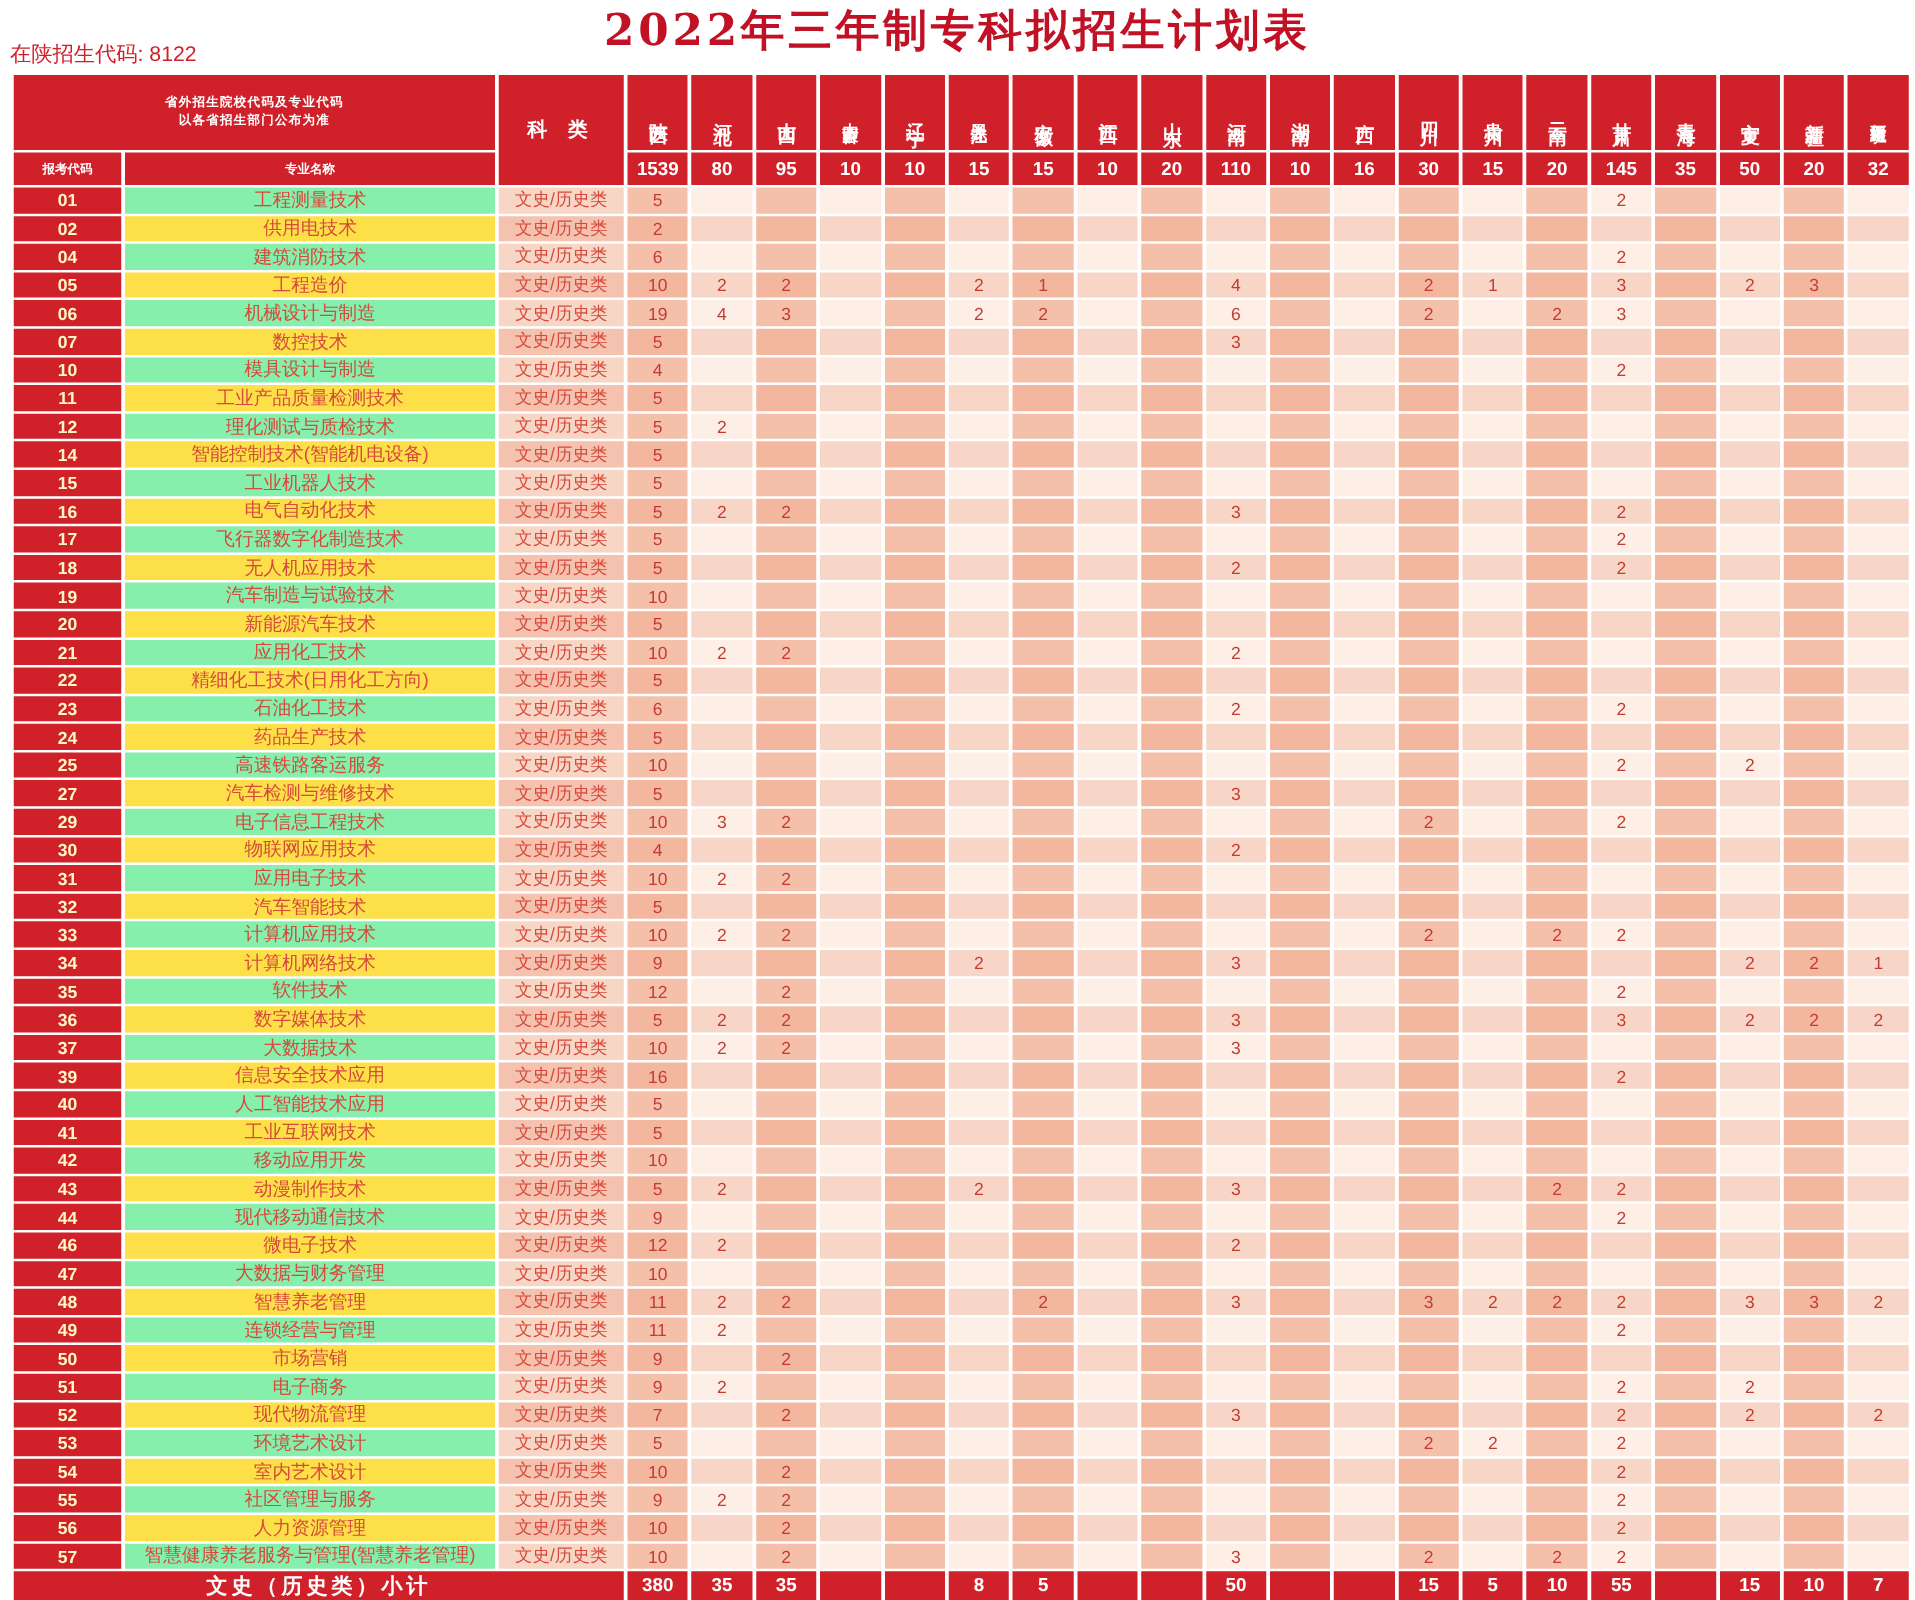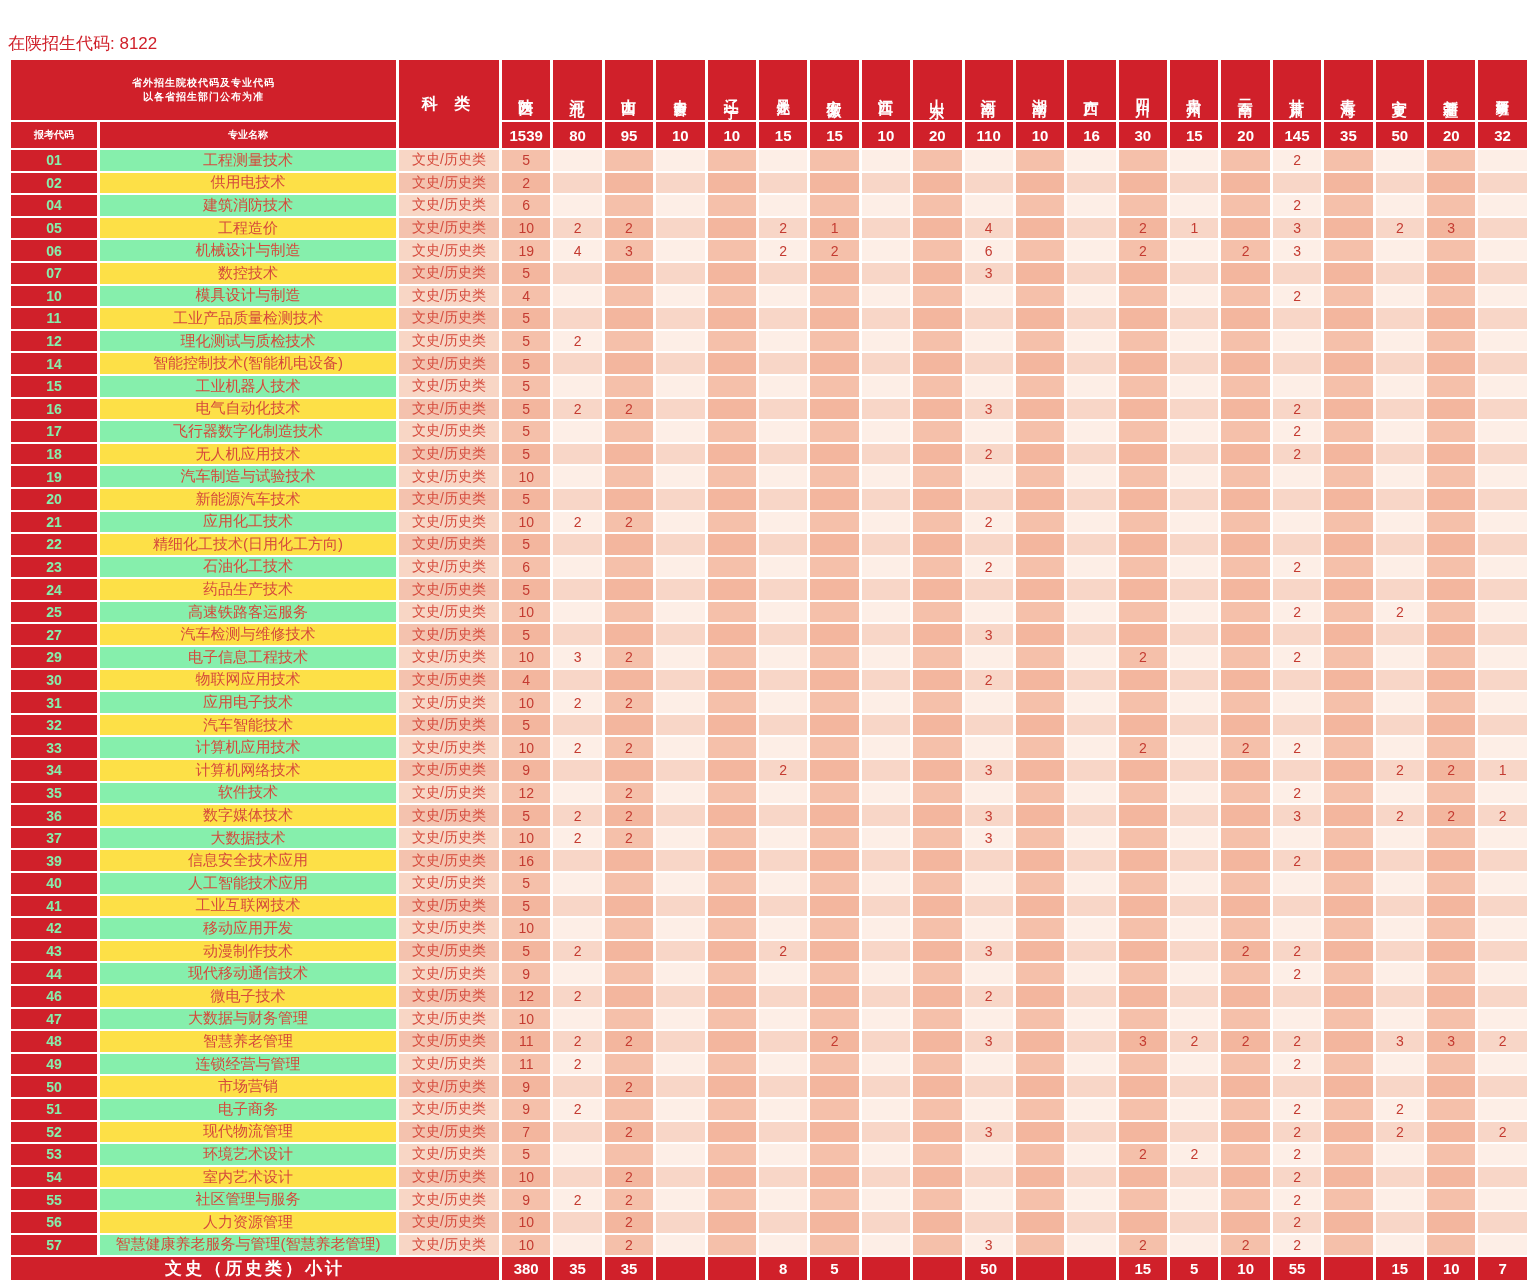--- a/index.html
+++ b/index.html
@@ -44,41 +44,42 @@
   th.note-cell{font-size:10px;line-height:1.45;letter-spacing:1px;}
   th.subject{font-size:16px;letter-spacing:6px;}
   .vtext{
     display:inline-block;
     writing-mode:vertical-rl;text-orientation:upright;
     line-height:1;font-size:15px;letter-spacing:4px;font-weight:bold;color:#fff;
   }
   .vtext.three{font-size:13px;letter-spacing:2px;}
   th.cap{font-size:15px;}
   td{height:20.6px;}
-  td.code{background:var(--red-main);color:#86efac;font-weight:bold;font-size:14px;}
+  td.code{background:var(--red-main);color:#fef9c3;font-weight:bold;font-size:14px;}
   td.major{font-size:15px;color:var(--major-red);text-align:left;padding-left:14px;}
   td.type{font-size:14px;color:var(--major-red);}
   td.val{font-size:14px;color:var(--num-red);}
   
   td.major.lr{background:#86efac;}
   td.major.dr{background:#fde047;}
   td.type.lr{background:#f8d6c5;}
   td.type.dr{background:#f4c2ae;}
   td.val.lr.lc{background:#fdeee6;}
   td.val.dr.lc{background:#f8d6c7;}
   td.val.lr.dc{background:#f5c0aa;}
   td.val.dr.dc{background:#f3b69e;}
   tr.footer td{height:20px;}
   td.flabel{font-size:17px;letter-spacing:3px;}
   td.fval{font-size:15px;}
 </style>
 </head>
 <body>
 
 <div class="page">
+  <h1 class="title">2022年三年制专科拟招生计划表</h1>
   <div class="code-label">在陕招生代码: 8122</div>
 
   <table class="plan">
     <colgroup>
         <col style="width: 86px;">
         <col style="width: 296px;">
         <col style="width: 100px;">
         <col style="width: 48.4px;">
         <col style="width: 48.4px;">
         <col style="width: 48.4px;">

